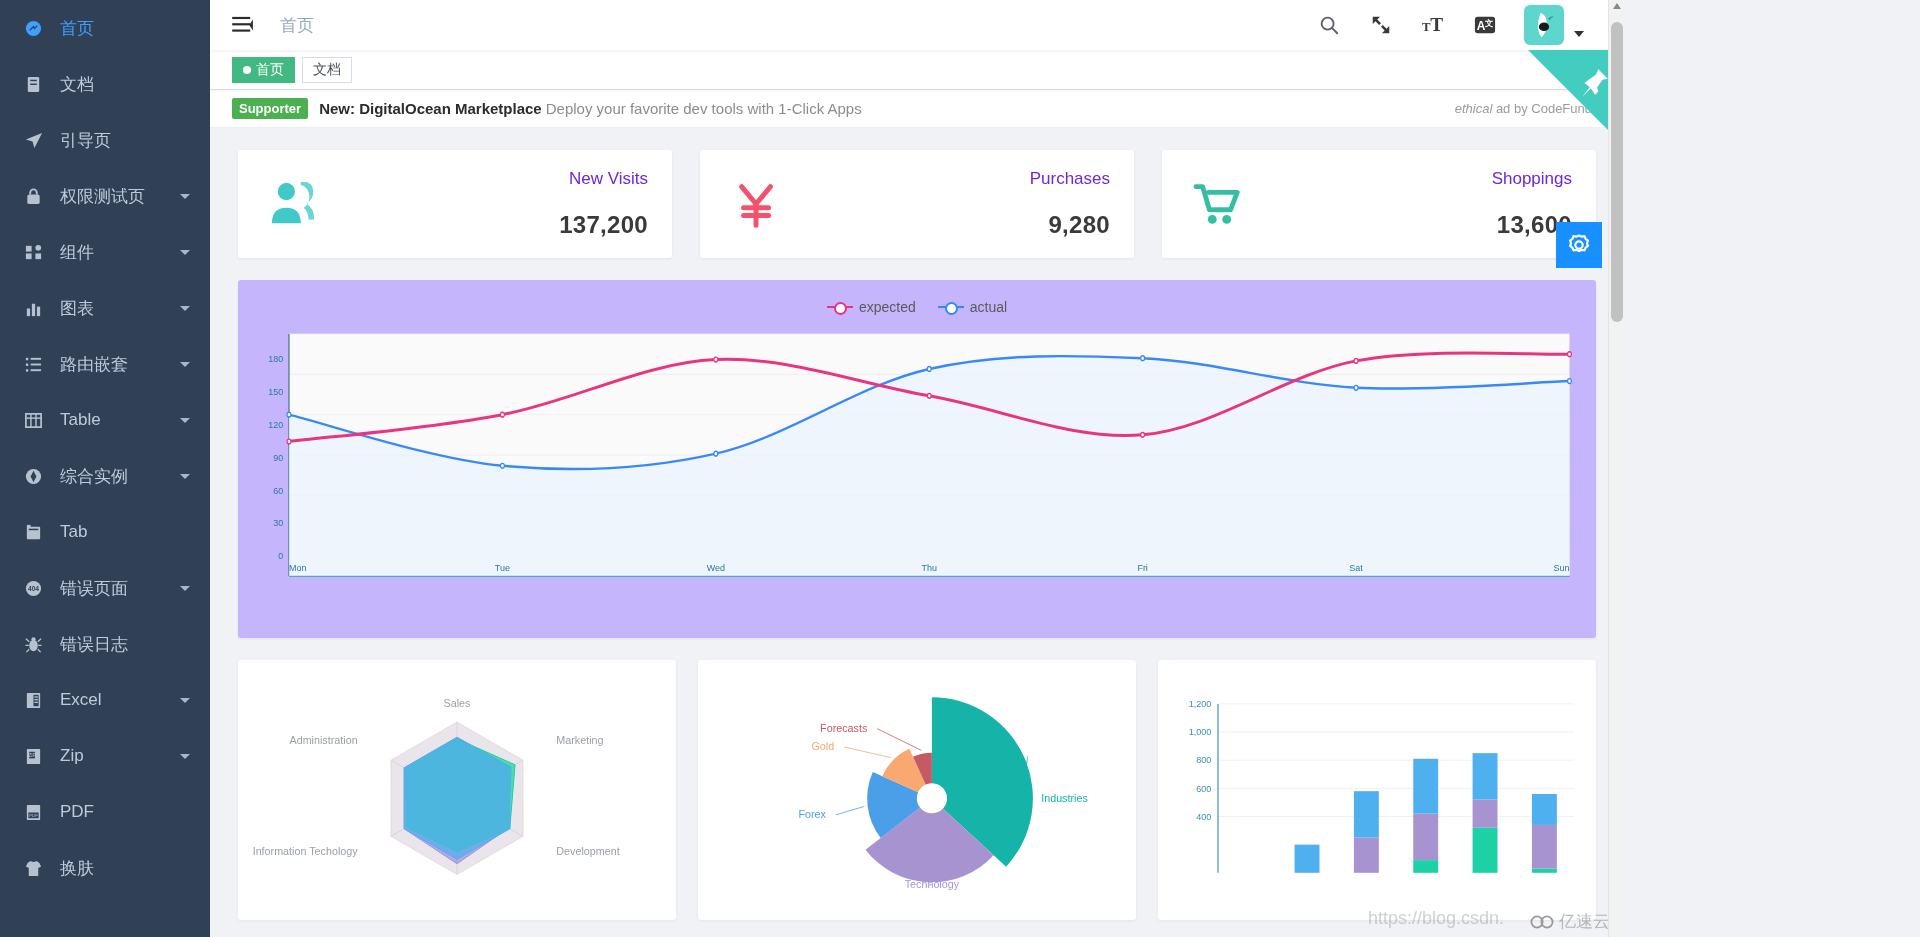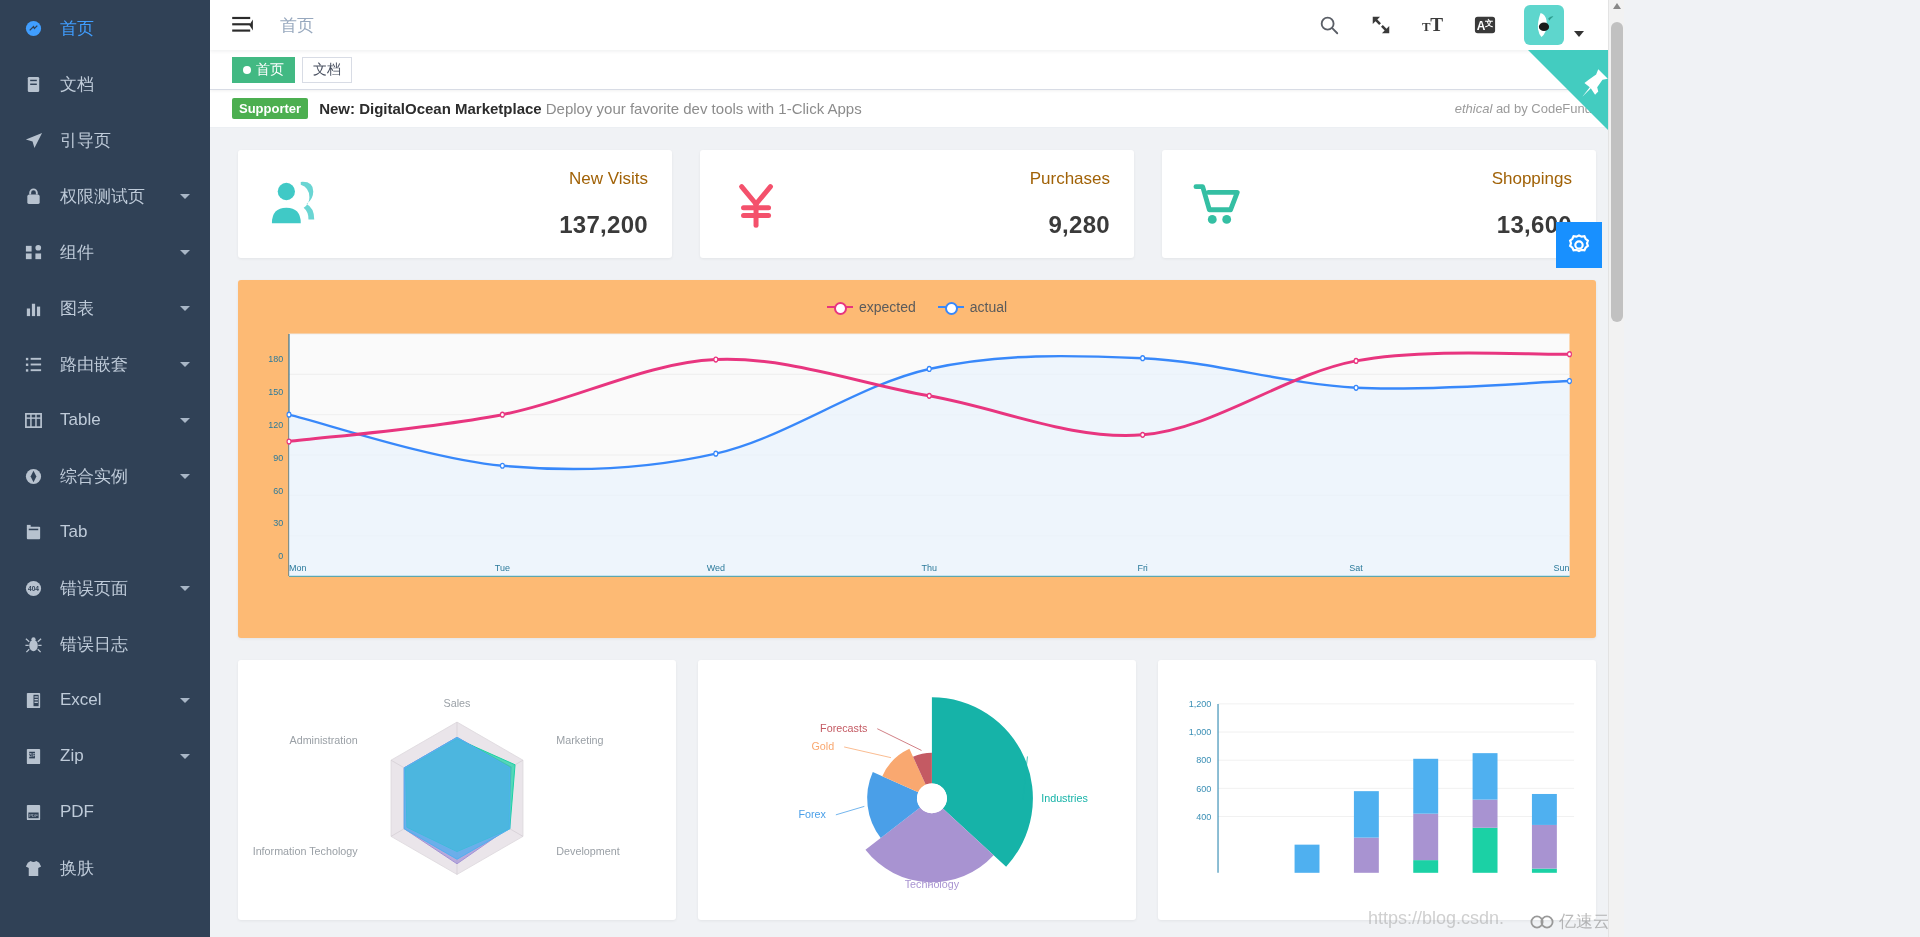--- a/index.html
+++ b/index.html
@@ -113,25 +113,25 @@
   .panel {
     flex: 1; background: #fff; height: 108px;
     border-radius: 3px;
     box-shadow: 0 1px 3px rgba(0,0,0,.06);
     display: flex; align-items: center;
     padding: 0 24px 0 28px; cursor: pointer;
   }
   .panel-icon { width: 58px; height: 58px; display: flex; align-items: center; justify-content: center; }
   .panel-icon svg { width: 56px; height: 50px; }
   .panel-txt { margin-left: auto; text-align: right; }
-  .panel-txt .p-label { font-size: 17px; color: #a16207; margin-bottom: 22px; }
+  .panel-txt .p-label { font-size: 17px; color: #6d28d9; margin-bottom: 22px; }
   .panel-txt .p-num { font-size: 24px; color: #3a3a3a; font-weight: 700; letter-spacing: .3px; }
 
   .chart-card {
-    background: #fdba74; border-radius: 3px; margin-top: 22px;
+    background: #c4b5fd; border-radius: 3px; margin-top: 22px;
     box-shadow: 0 1px 3px rgba(0,0,0,.06); padding: 16px 20px 10px 20px;
   }
   .line-wrap { height: 310px; position: relative; }
 
   .legend-row { display: flex; justify-content: center; gap: 22px; height: 22px; align-items: center; }
   .legend-item { display: flex; align-items: center; font-size: 14px; color: #5b5b5b; }
   .legend-mark { width: 26px; height: 12px; margin-right: 6px; position: relative; }
   .legend-mark::before {
     content: ""; position: absolute; top: 5px; left: 0; width: 26px; height: 2px;
     background: var(--c);

